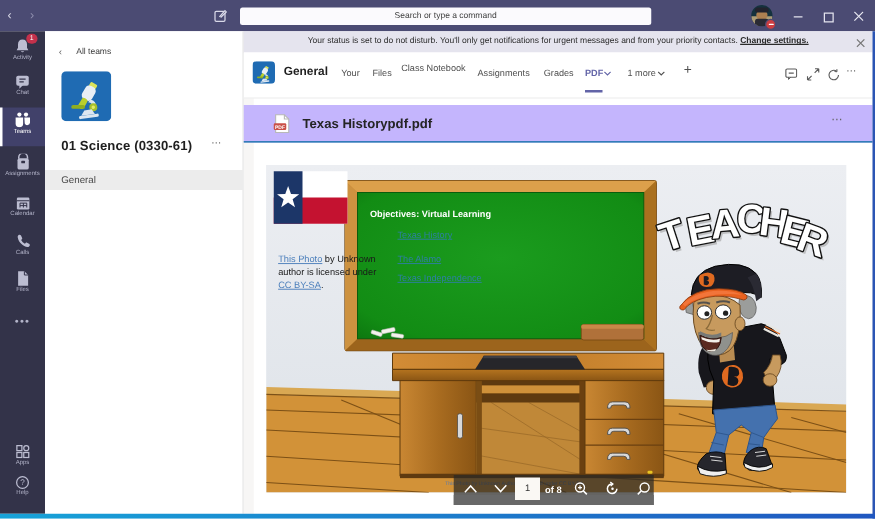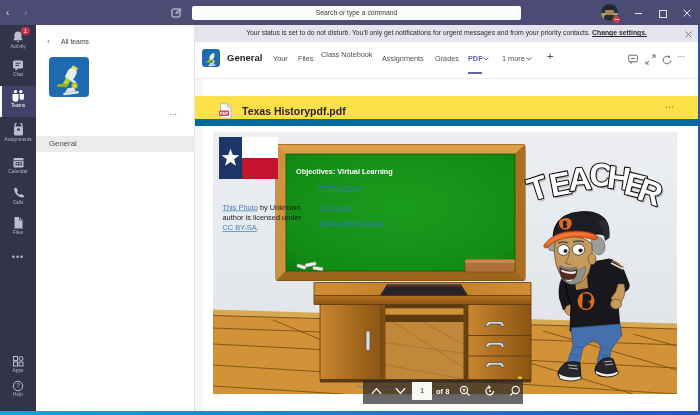--- a/index.html
+++ b/index.html
@@ -132,20 +132,21 @@
       <rect x="-4.5" y="-10" width="9" height="12" rx="3.5" fill="#e8eef5" transform="rotate(38)"></rect>
       <rect x="-2.5" y="1" width="5" height="9" rx="2" fill="#b9cf2e" transform="rotate(38)"></rect>
       <path d="M3 2 Q8 4 6.5 9 L3.5 9 Q5 5 1 4 Z" fill="#dce6f0"></path>
       <circle cx="4.5" cy="8.5" r="3.2" fill="#a6bf2a"></circle>
       <circle cx="4.5" cy="8.5" r="1.4" fill="#e3eb66"></circle>
       <rect x="-12" y="6" width="11" height="3" rx="1.5" fill="#8fae21" transform="rotate(8)"></rect>
       <path d="M-3 10 L3 10 L5 14 L-6 14 Z" fill="#dce6f0"></path>
       <rect x="-8" y="14" width="16" height="2.5" rx="1.2" fill="#dce6f0"></rect>
     </g>
   </svg>
+  <div class="abs" style="left:13px;top:86px;color:#1f1f1f;font-size:10.5px;font-weight:bold;letter-spacing:0.1px">01 Science (0330-61)</div>
   <div class="abs" style="left:133px;top:85px;color:#616161;font-size:8px;letter-spacing:1px">⋯</div>
   <div class="abs" style="left:0;top:111px;width:159px;height:16px;background:#ececec;color:#484848;font-size:7.8px;line-height:16px"><span style="margin-left:13px">General</span></div>
 </div>
 
 <div class="abs" style="left:195px;top:25px;width:503px;height:17px;background:#e5e4ee;font-size:6.8px;color:#2b2b2b;line-height:16px;text-align:center">
   Your status is set to do not disturb. You'll only get notifications for urgent messages and from your priority contacts. <span style="text-decoration:underline;font-weight:bold">Change settings.</span>
 </div>
 <svg class="abs" style="left:685px;top:31px" width="7" height="7" viewBox="0 0 7 7">
     <path d="M0.5 0.5 L6.5 6.5 M6.5 0.5 L0.5 6.5" stroke="#767676" stroke-width="1"></path>
   </svg>
@@ -193,21 +194,21 @@
   <svg class="abs" style="left:466.5px;top:12.5px" width="10" height="10" viewBox="0 0 10 10">
     <path d="M8.8 5 A3.8 3.8 0 1 1 7.3 2" fill="none" stroke="#5b5b5b" stroke-width="0.9"></path>
     <path d="M7.5 0.3 L7.6 2.4 L5.6 2.2" fill="none" stroke="#5b5b5b" stroke-width="0.8"></path>
   </svg>
   <div class="abs" style="left:482px;top:10px;font-size:8px;color:#5b5b5b;letter-spacing:0.5px">⋯</div>
 </div>
 
 <div class="abs" style="left:195px;top:79px;width:503px;height:332px;background:#f7f6f5"></div>
 <div class="abs" style="left:203px;top:79px;width:495px;height:332px;background:#fff"></div>
 
-<div class="abs" style="left:195px;top:96px;width:503px;height:30px;background:#fde047;border-bottom:7px solid #0369a1;box-sizing:border-box">
+<div class="abs" style="left:195px;top:84px;width:503px;height:30px;background:#c4b5fd;border-bottom:1px solid #0369a1;box-sizing:border-box">
   <svg class="abs" style="left:23px;top:7px" width="15" height="16" viewBox="0 0 15 16">
     <path d="M2.5 0.8 H9.5 L13 4.2 V15 H2.5 Z" fill="#fff" stroke="#b8b8b8" stroke-width="0.9"></path>
     <path d="M9.5 0.8 L9.5 4.2 L13 4.2" fill="none" stroke="#b8b8b8" stroke-width="0.9"></path>
     <rect x="1" y="7.5" width="10" height="5.5" rx="1" fill="#ca5048"></rect>
     <text x="6" y="11.9" text-anchor="middle" font-size="4" fill="#fff" font-family="Liberation Sans" font-weight="bold">PDF</text>
   </svg>
   <div class="abs" style="left:47px;top:9px;font-size:10.5px;font-weight:bold;color:#252525">Texas Historypdf.pdf</div>
   <div class="abs" style="left:470px;top:6px;font-size:9px;color:#616161;letter-spacing:0.5px">⋯</div>
 </div>
 

